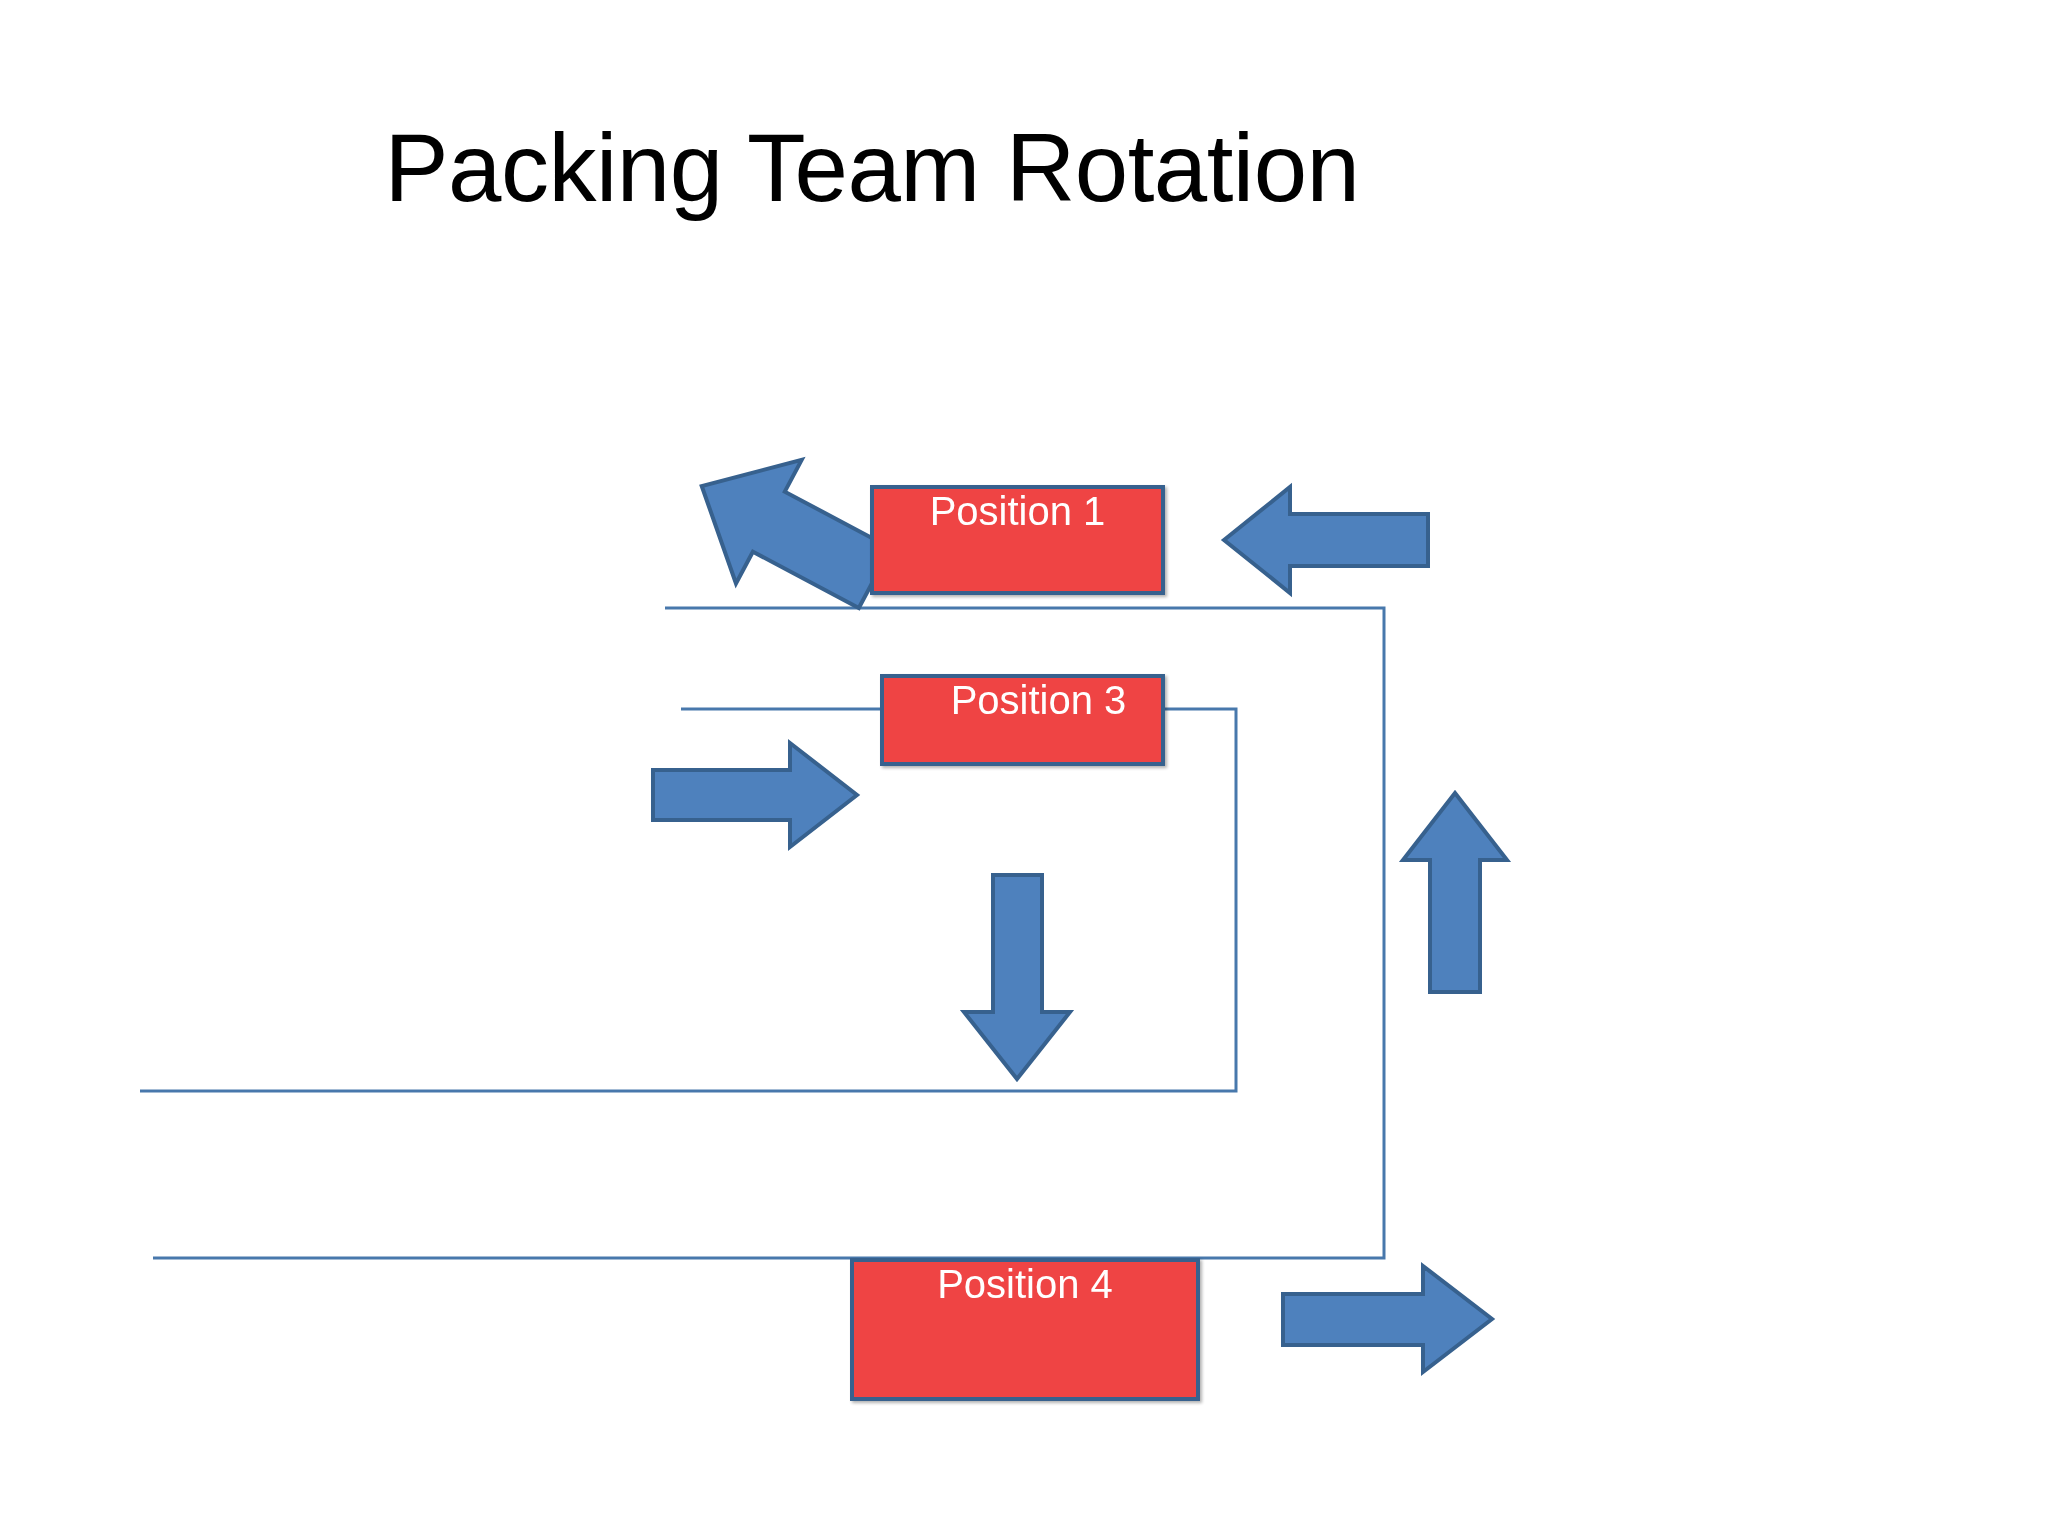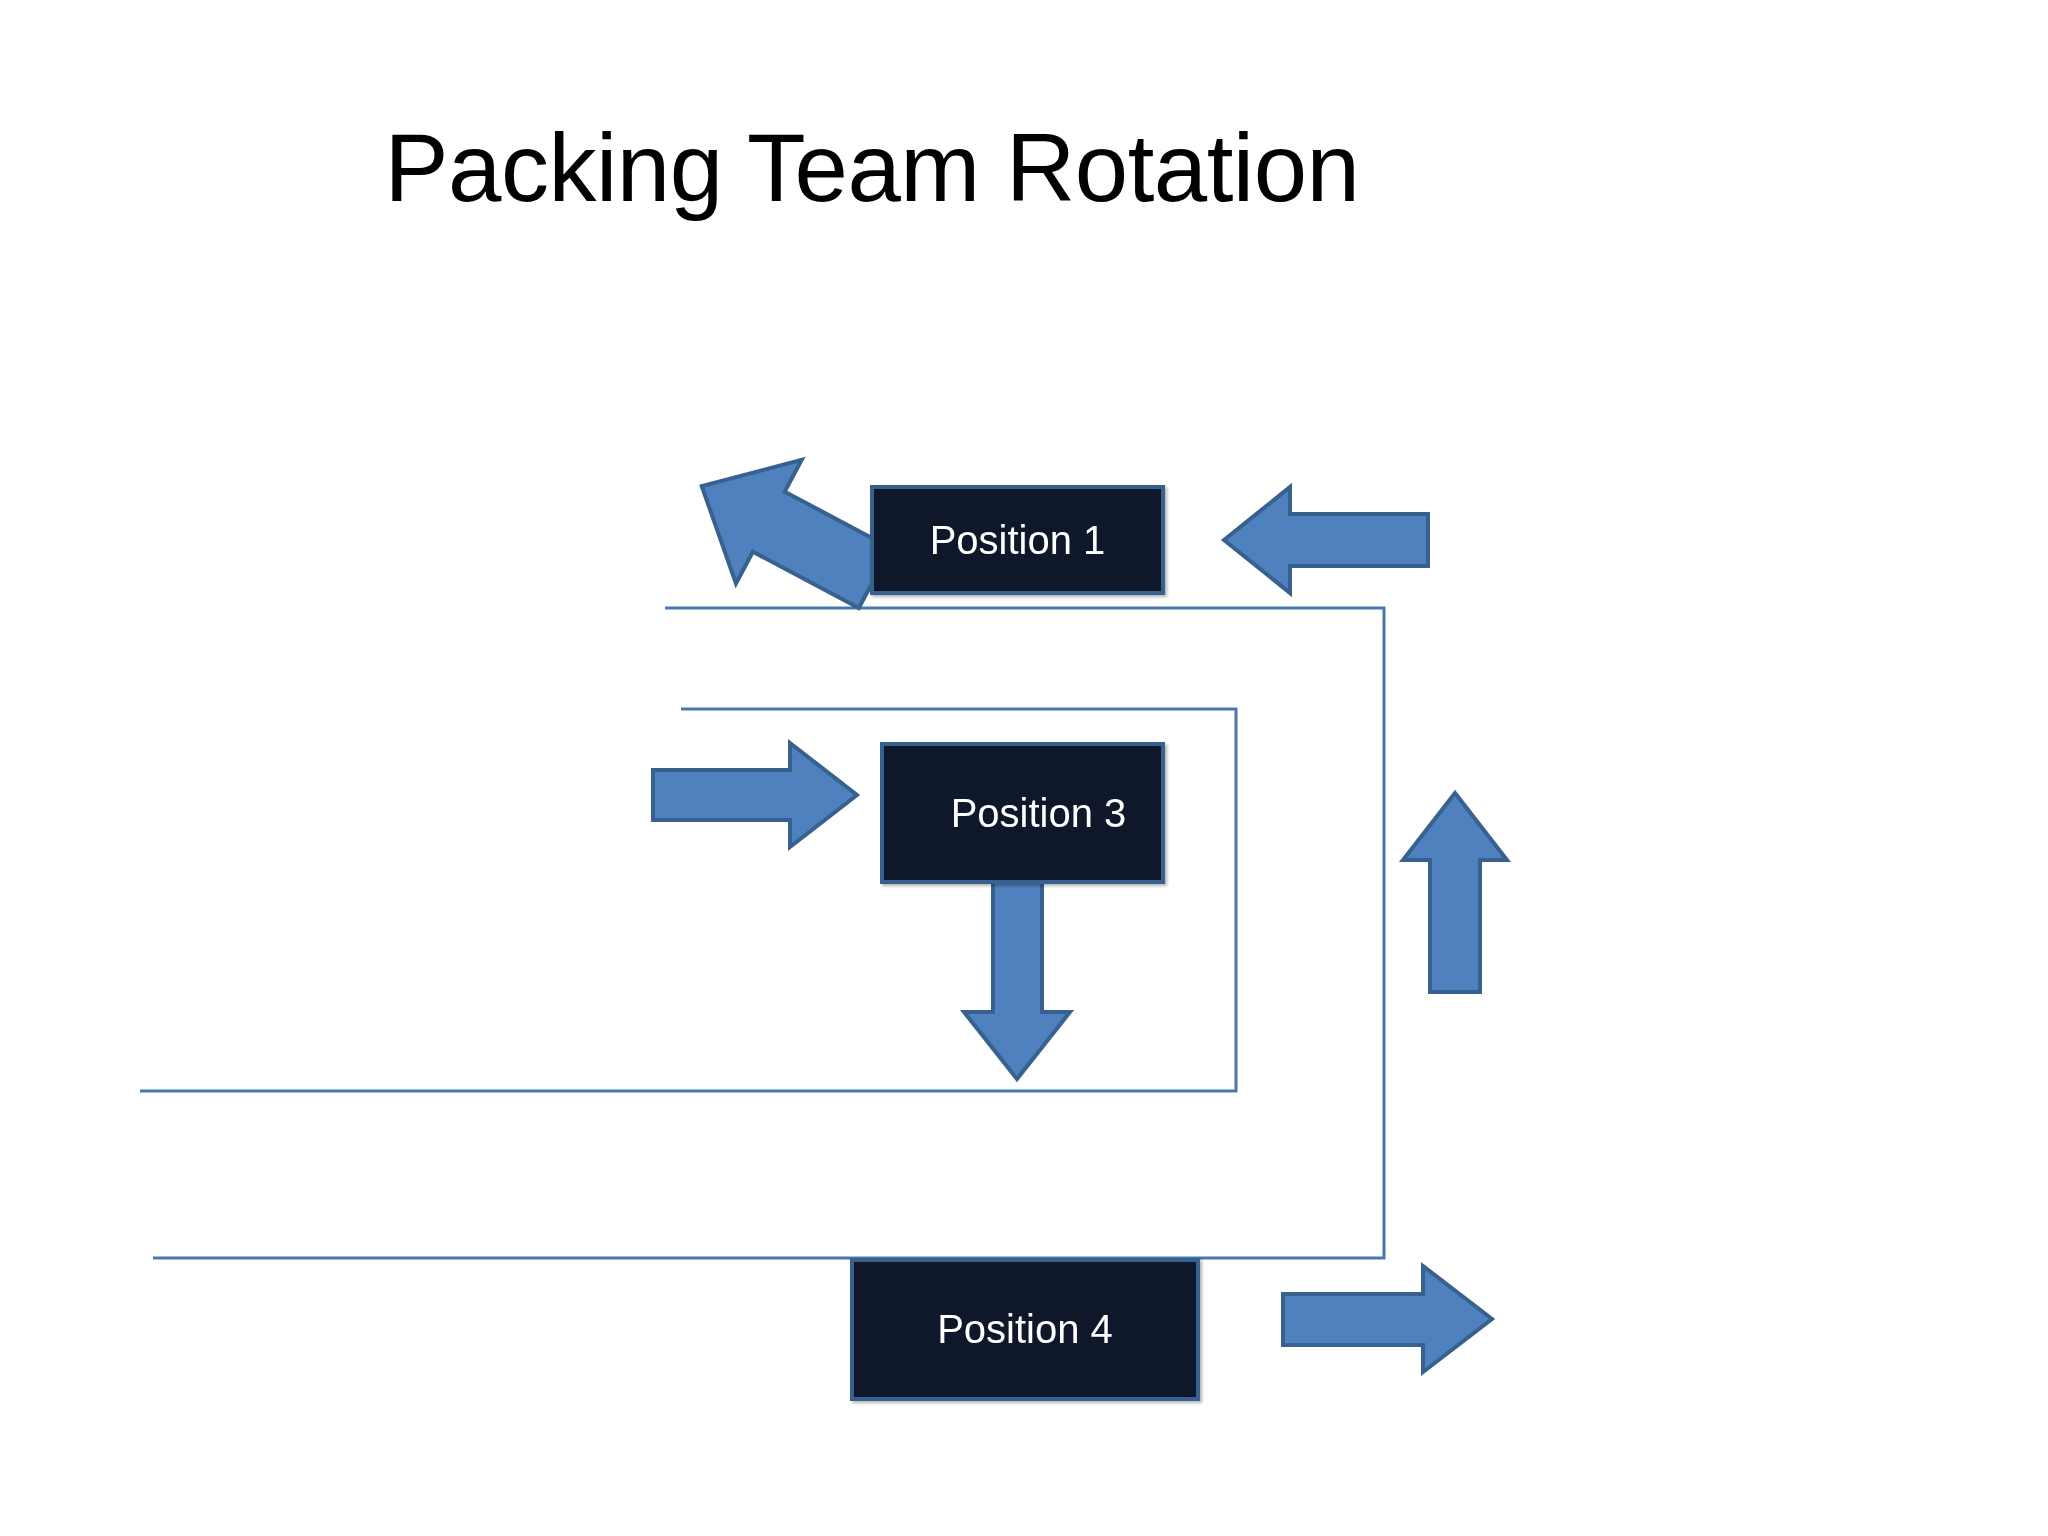--- a/index.html
+++ b/index.html
@@ -27,27 +27,27 @@
     line-height: 1.05;
     font-weight: 400;
     color: #000000;
     font-family: "Liberation Sans", sans-serif;
     letter-spacing: -0.5px;
     white-space: nowrap;
   }
   .pos-box {
     position: absolute;
     box-sizing: border-box;
-    background: #0f172a;
+    background: #ef4444;
     border: 4px solid #37618e;
     color: #ffffff;
     font-size: 40px;
     font-family: "Liberation Sans", sans-serif;
     display: flex;
-    align-items: center;
+    align-items: flex-start;
     justify-content: center;
     box-shadow: 2px 2px 3px rgba(0,0,0,0.30);
     z-index: 6;
     user-select: none;
   }
   .arrow-svg {
     position: absolute;
     overflow: visible;
     z-index: 5;
   }
@@ -84,21 +84,21 @@
     <path class="connector-path" d="M 665 608 L 1384 608 L 1384 1258 L 153 1258"></path>
 
     <path class="connector-path" d="M 681 709 L 1236 709 L 1236 1091 L 140 1091"></path>
   </svg>
 
   <div class="pos-box" style="left:870px; top:485px; width:295px; height:110px;">
     <span>Position 1</span>
   </div>
 
 
-  <div class="pos-box" style="left:880px; top:742px; width:285px; height:142px;padding-left:32px;">
+  <div class="pos-box" style="left:880px; top:674px; width:285px; height:92px;padding-left:32px;">
     <span>Position 3</span>
   </div>
 
   <div class="pos-box" style="left:850px; top:1258px; width:350px; height:143px;">
     <span>Position 4</span>
   </div>
 
   <svg class="arrow-svg" style="left:630px; top:435px; width:260px; height:165px;" viewBox="0 0 260 165" width="260" height="165">
     <g transform="rotate(-152 130 82)">
       <polygon class="arrow-shape" points="0,48 120,48 120,12 196,82 120,152 120,116 0,116"></polygon>

